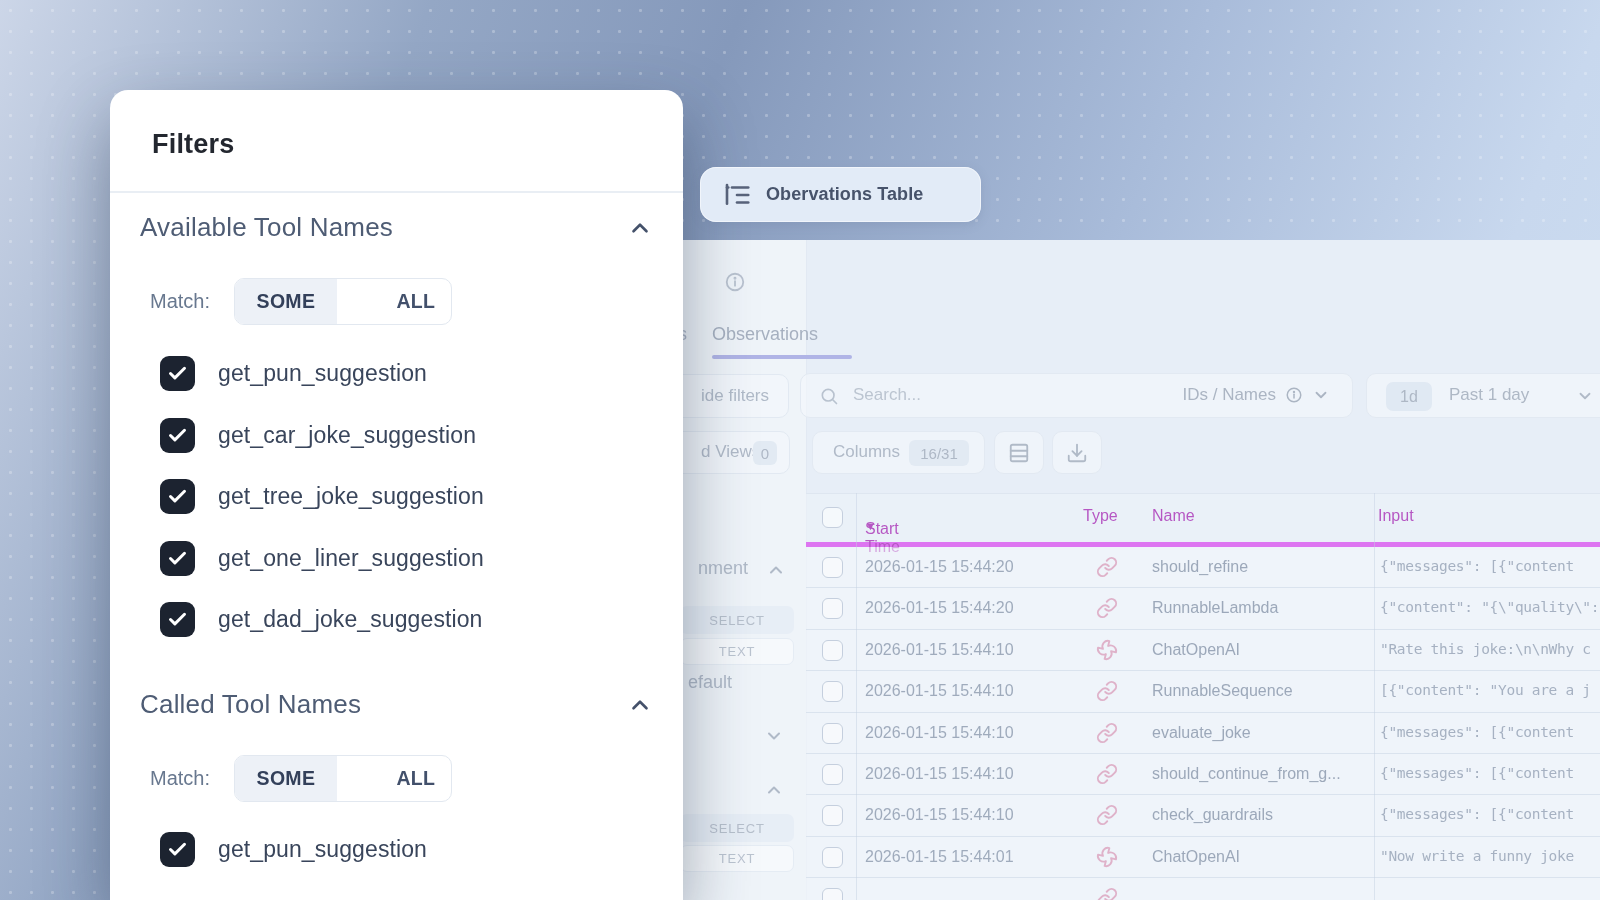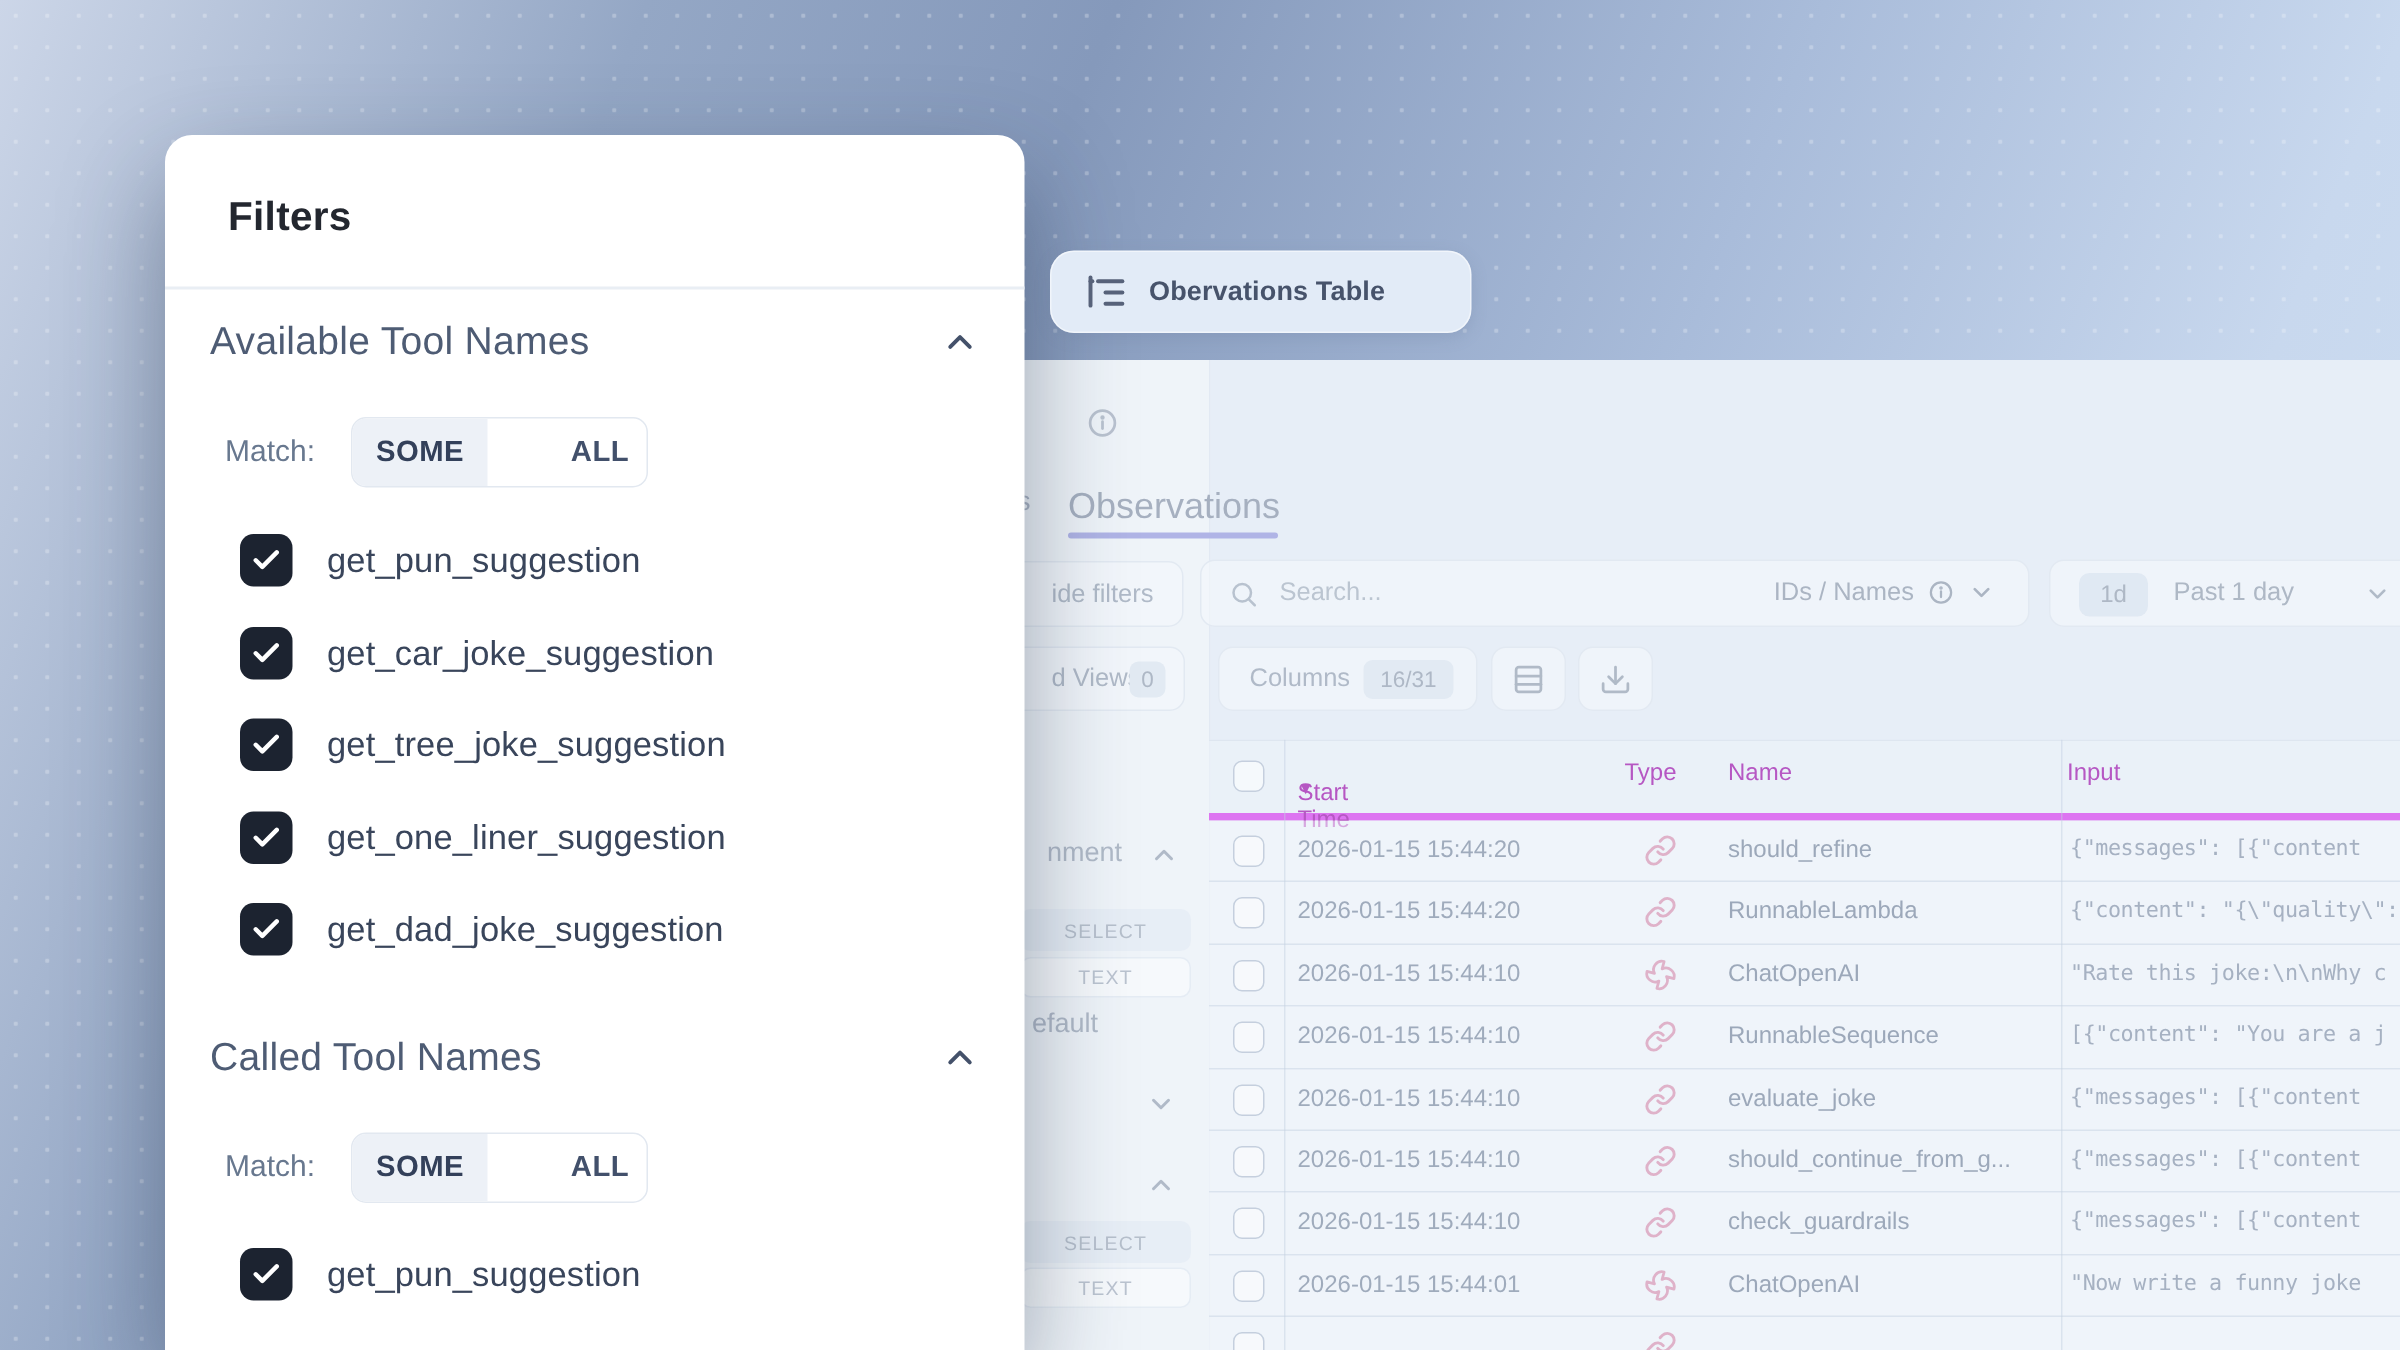--- a/index.html
+++ b/index.html
@@ -15,21 +15,21 @@
   .abs{position:absolute;}
 
   
   .page{left:628px;top:240px;width:972px;height:660px;background:#e6edf7;}
   .page::after{content:"";position:absolute;inset:0;background:rgba(233,240,249,.28);pointer-events:none;z-index:3;}
   .page-sidebar{position:absolute;left:12px;top:0;width:166px;height:660px;background:#f1f5fa;border-right:1px solid #dfe7f1;}
 
   .pg-title{position:absolute;left:12px;top:22px;font-size:27px;font-weight:700;color:#99a4b6;}
   .pg-info{position:absolute;left:96px;top:31px;width:22px;height:22px;color:#a7b1c0;}
   .tab-frag{position:absolute;left:50px;top:84px;font-size:18px;color:#95a0b2;}
-  .tab-active{position:absolute;left:84px;top:84px;font-size:24px;font-weight:500;color:#8d98ab;}
+  .tab-active{position:absolute;left:84px;top:84px;font-size:18px;font-weight:500;color:#8d98ab;}
   .tab-underline{position:absolute;left:84px;top:115px;width:140px;height:4px;border-radius:2px;background:#9a9de0;}
 
   .tbtn{position:absolute;height:44px;border:1px solid #e0e7f0;border-radius:10px;background:rgba(250,252,254,.6);box-sizing:border-box;color:#9aa5b6;}
   .btn-hidefilters{left:28px;top:134px;width:133px;}
   .btn-hidefilters span{position:absolute;left:44px;top:11px;font-size:17px;}
   .searchbox{left:172px;top:133px;width:553px;height:45px;}
   .searchbox .mag{position:absolute;left:18px;top:12px;width:20px;height:20px;color:#a5b0bf;}
   .searchbox .ph{position:absolute;left:52px;top:11px;font-size:17px;color:#aab4c2;}
   .scope{position:absolute;right:22px;top:11px;display:flex;align-items:center;gap:9px;color:#939eaf;font-size:17px;}
   .scope svg{width:18px;height:18px;}
@@ -83,21 +83,21 @@
     box-shadow:0 30px 70px rgba(25,40,65,.4);z-index:5;box-sizing:border-box;padding:0 30px;}
   .modal h1{margin:12px;padding-top:27px;font-size:27px;font-weight:700;color:#23272f;letter-spacing:.2px;}
   .m-div{position:absolute;left:0;right:0;top:101px;height:2px;background:#e9eef4;}
   .sec-head{display:flex;align-items:center;justify-content:space-between;}
   .sec-head h2{margin:0;font-size:26px;font-weight:500;color:#4e5c74;letter-spacing:.2px;}
   .sec-head svg{width:26px;height:26px;color:#44516a;}
   .sec1 .sec-head{margin-top:52px;}
   .sec2 .sec-head{margin-top:52px;}
   .match-row{display:flex;align-items:center;margin-top:35px;}
   .match-row .mlabel{font-size:20px;color:#68788f;margin-left:10px;width:84px;}
-  .seg{display:flex;width:198px;height:47px;border:1.5px solid #e2e8f0;border-radius:10px;overflow:hidden;box-sizing:border-box;background:#fff;}
+  .seg{display:flex;width:218px;height:47px;border:1.5px solid #e2e8f0;border-radius:10px;overflow:hidden;box-sizing:border-box;background:#fff;}
   .seg .s-some{flex:1.45;background:#edf1f7;display:flex;align-items:center;justify-content:center;font-size:19.5px;font-weight:700;color:#33405a;letter-spacing:.3px;}
   .seg .s-all{flex:1;display:flex;align-items:center;justify-content:center;font-size:19.5px;font-weight:700;color:#42506b;letter-spacing:.3px;padding-left:44px;}
   .chk-list{margin-top:31px;}
   .chk-item{display:flex;align-items:center;height:35px;margin-bottom:26.5px;margin-left:20px;}
   .chk-box{width:35px;height:35px;border-radius:9px;background:#1c2330;display:flex;align-items:center;justify-content:center;flex:0 0 35px;}
   .chk-box svg{width:21px;height:21px;color:#fff;}
   .chk-item label{margin-left:23px;font-size:23px;color:#39455b;letter-spacing:.1px;}
   .sec2 .chk-list{margin-top:30px;}
 </style>
 </head>

